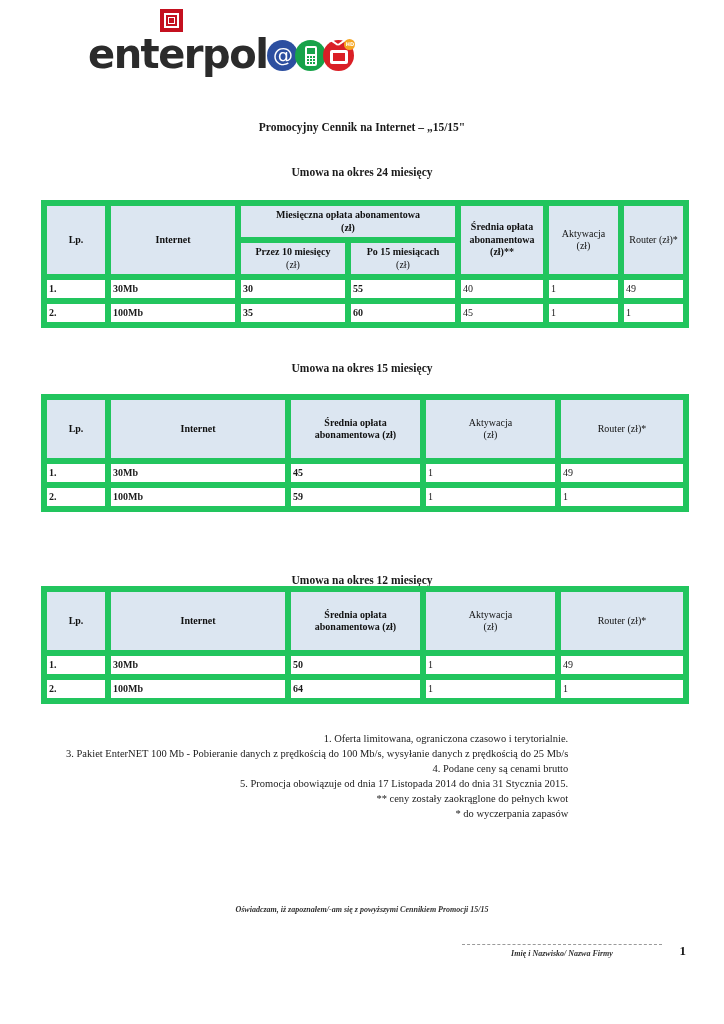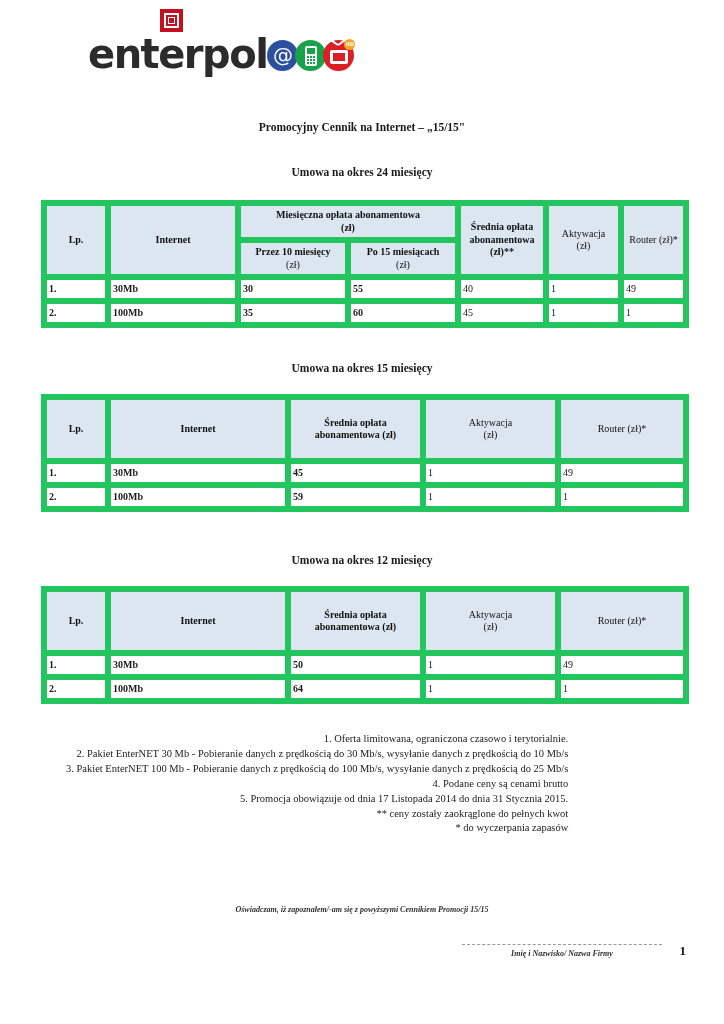--- a/index.html
+++ b/index.html
@@ -184,21 +184,21 @@
   .section-heading {
     position: absolute;
     left: 0;
     right: 0;
     text-align: center;
     font-size: 11.5px;
     font-weight: 700;
   }
   .sh-24 { top: 166px; }
   .sh-15 { top: 362px; }
-  .sh-12 { top: 554px; }
+  .sh-12 { top: 574px; }
 
   
   table.price-table {
     position: absolute;
     left: 41px;
     width: 642px;
     border-collapse: collapse;
     table-layout: fixed;
     font-size: 10px;
   }
@@ -442,21 +442,20 @@
       <td class="b">100Mb</td>
       <td class="b">64</td>
       <td class="n">1</td>
       <td class="n">1</td>
     </tr>
   </tbody>
 </table>
 
 <div class="notes">
   <div>1. Oferta limitowana, ograniczona czasowo i terytorialnie.</div>
-  <div>2. Pakiet EnterNET 30 Mb - Pobieranie danych z prędkością do 30 Mb/s, wysyłanie danych z prędkością do 10 Mb/s</div>
   <div>3. Pakiet EnterNET 100 Mb - Pobieranie danych z prędkością do 100 Mb/s, wysyłanie danych z prędkością do 25 Mb/s</div>
   <div>4. Podane ceny są cenami brutto</div>
   <div>5. Promocja obowiązuje od dnia  17 Listopada 2014 do dnia 31 Stycznia 2015.</div>
   <div>** ceny zostały zaokrąglone do pełnych kwot</div>
   <div>* do wyczerpania zapasów</div>
 </div>
 
 <div class="declaration">Oświadczam, iż zapoznałem/-am się z powyższymi Cennikiem Promocji 15/15</div>
 
 <div class="signature">

